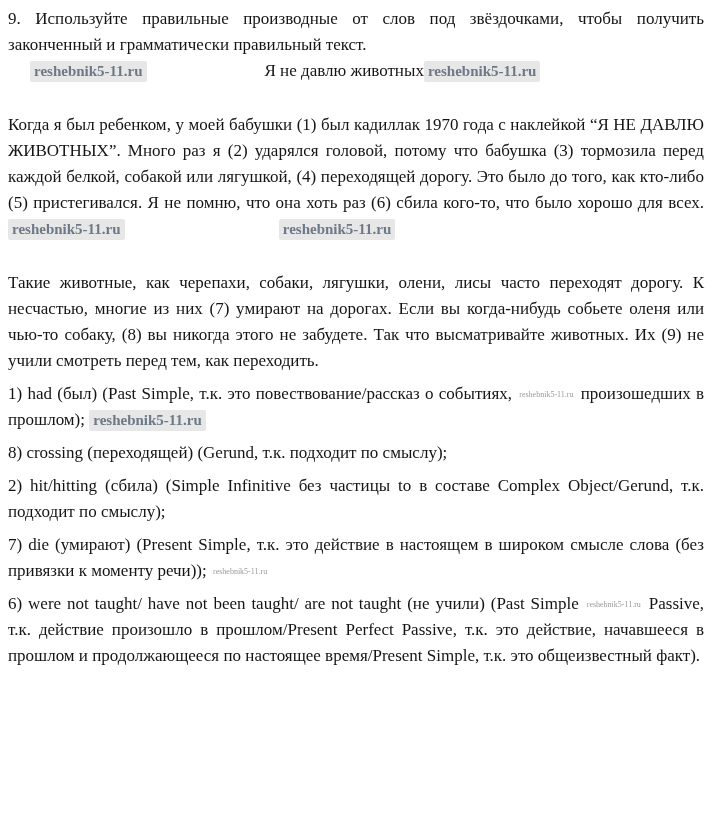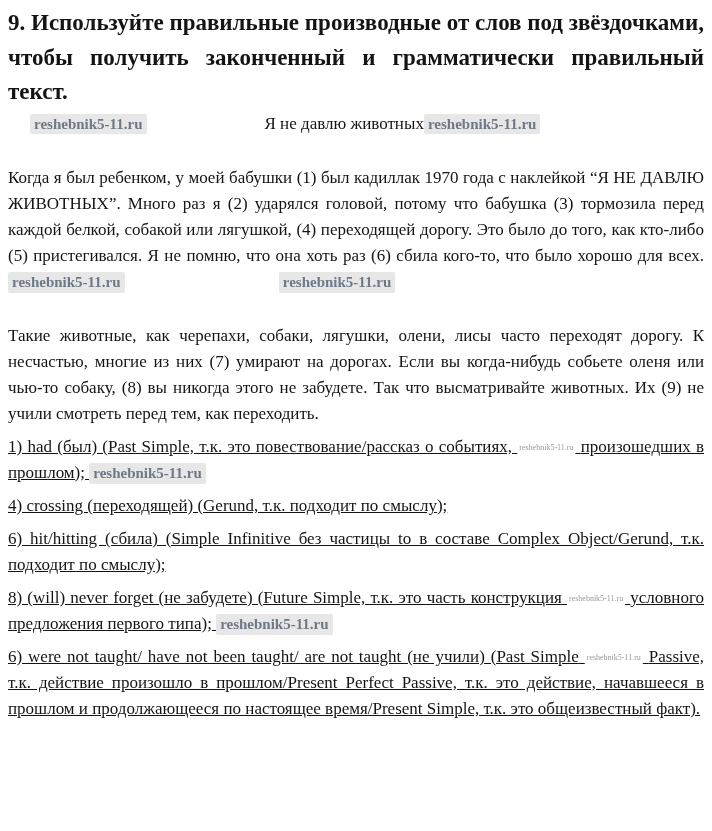--- a/index.html
+++ b/index.html
@@ -6,43 +6,43 @@
   html, body { background: #ffffff; }
   body {
     width: 712px;
     min-height: 831px;
     font-family: "Liberation Serif", serif;
     color: #141414;
   }
   .page { width: 712px; padding: 6px 8px 10px 8px; }
 
   .heading {
-    font-size: 23px;
-    font-weight: bold;
+    font-size: 17px;
+    font-weight: normal;
     line-height: 1.5;
     text-align: justify;
   }
 
   .intro-line {
     font-size: 17px;
     line-height: 1.55;
     padding-left: 22px;
     margin: 1px 0 11px 0;
     white-space: nowrap;
   }
   .intro-title { margin-left: 118px; }
 
   .para {
     font-size: 17px;
     line-height: 1.53;
     text-align: justify;
     margin-top: 28px;
   }
 
-  .answer { margin-top: 7px; text-decoration: underline; }
+  .answer { margin-top: 7px; }
 
   .wm {
     font-weight: bold;
     white-space: nowrap;
     display: inline-block;
   }
   .wm-big {
     background: #e7e7e7;
     color: #6e7988;
     font-size: 15px;
@@ -74,28 +74,26 @@
 
   <p class="para"><span>Такие животные, как черепахи, собаки, лягушки, олени, лисы часто переходят дорогу. К несчастью, многие из них (7) умирают на дорогах. Если вы когда-нибудь собьете оленя или чью-то собаку, (8) вы никогда этого не забудете. Так что высматривайте животных. Их (9) не учили смотреть перед тем, как переходить.</span></p>
 
   <p class="para answer"><span>1) had (был) (Past Simple, т.к. это повествование/рассказ о событиях,</span>
     <span class="wm wm-tiny">reshebnik5-11.ru</span>
     <span>произошедших в прошлом);</span>
     <span class="wm wm-big">reshebnik5-11.ru</span></p>
 
 
 
-  <p class="para answer"><span>4) crossing (переходящей) (Gerund, т.к. подходит по смыслу);</span></p>
+  <p class="para answer"><span>8) crossing (переходящей) (Gerund, т.к. подходит по смыслу);</span></p>
 
 
-  <p class="para answer"><span>6) hit/hitting (сбила) (Simple Infinitive без частицы to в составе Complex Object/Gerund, т.к. подходит по смыслу);</span></p>
+  <p class="para answer"><span>2) hit/hitting (сбила) (Simple Infinitive без частицы to в составе Complex Object/Gerund, т.к. подходит по смыслу);</span></p>
 
+  <p class="para answer"><span>7) die (умирают) (Present Simple, т.к. это действие в настоящем в широком смысле слова (без привязки к моменту речи));</span>
+    <span class="wm wm-tiny">reshebnik5-11.ru</span></p>
 
-  <p class="para answer"><span>8) (will) never forget (не забудете) (Future Simple, т.к. это часть конструкция</span>
-    <span class="wm wm-tiny">reshebnik5-11.ru</span>
-    <span>условного предложения первого типа);</span>
-    <span class="wm wm-big">reshebnik5-11.ru</span></p>
 
   <p class="para answer"><span>6) were not taught/ have not been taught/ are not taught (не учили) (Past Simple</span>
     <span class="wm wm-tiny">reshebnik5-11.ru</span>
     <span>Passive, т.к. действие произошло в прошлом/Present Perfect Passive, т.к. это действие, начавшееся в прошлом и продолжающееся по настоящее время/Present Simple, т.к. это общеизвестный факт).</span></p>
 
 </div>
 
 </body></html>

